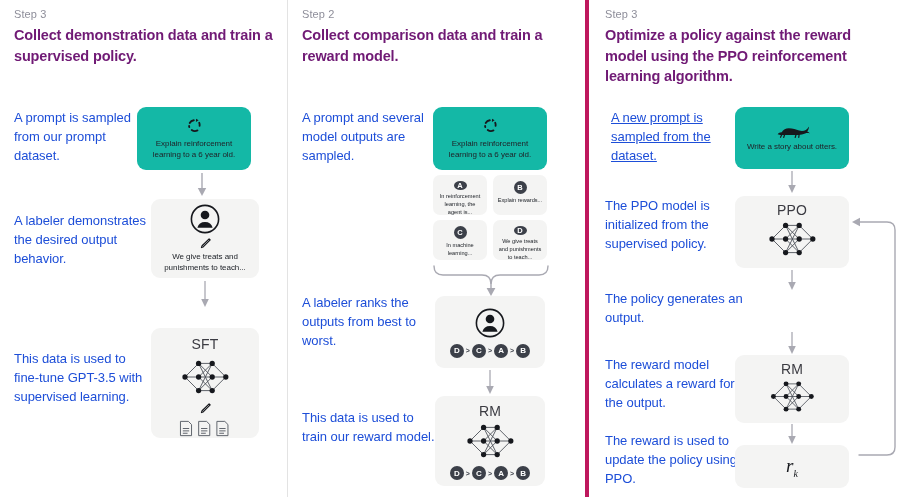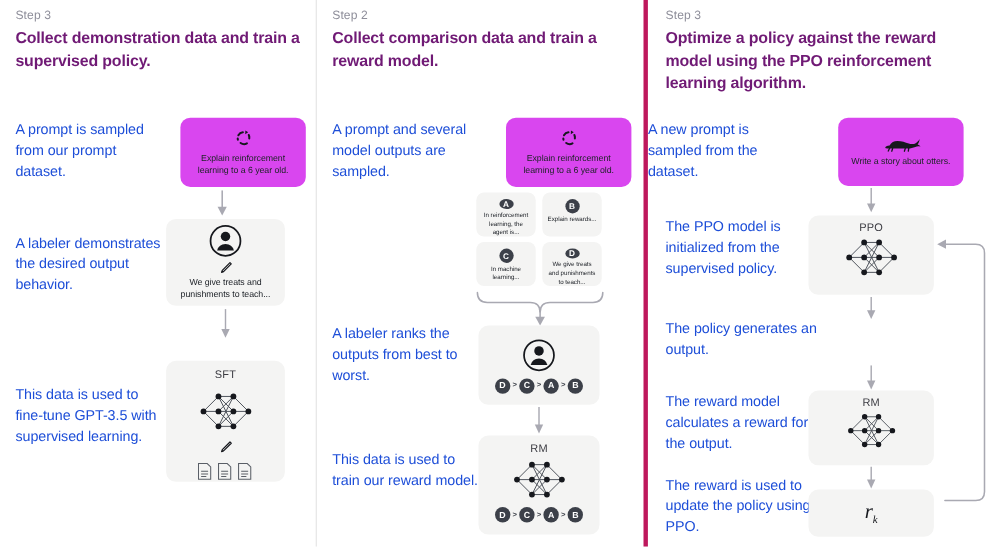--- a/index.html
+++ b/index.html
@@ -58,31 +58,31 @@
   
   .box {
     position: absolute;
     border-radius: 9px;
     background: #f4f4f3;
     display: flex;
     flex-direction: column;
     align-items: center;
     justify-content: center;
   }
-  .box.green { background: #d946ef; margin-left: 27px; }
+  .box.green { background: #14b8a6; }
   .box-caption {
     font-size: 8px;
     line-height: 1.35;
     text-align: center;
     color: #20242a;
     padding: 0 6px;
     letter-spacing: -0.05px;
   }
   .box-title {
-    font-size: 10px;
+    font-size: 14px;
     color: #3b3b42;
     text-align: center;
     letter-spacing: 0.2px;
   }
 
   
   .opt-card {
     position: absolute;
     border-radius: 7px;
     background: #f4f4f3;
@@ -365,21 +365,21 @@
         </div>
       </div>
     </div>
   </div>
 
   <div class="column col3">
     <div class="col-inner">
       <div class="step-label">Step 3</div>
       <div class="step-title">Optimize a policy against the reward model using the PPO reinforcement learning algorithm.</div>
 
-      <div class="desc" style="left:0; top:100px;">A new prompt is sampled from the dataset.</div>
+      <div class="desc" style="left:22px; top:100px;text-decoration:underline;">A new prompt is sampled from the dataset.</div>
       <div class="desc" style="left:16px; top:188px;">The PPO model is initialized from the supervised policy.</div>
       <div class="desc" style="left:16px; top:281px;">The policy generates an output.</div>
       <div class="desc" style="left:16px; top:347px;">The reward model calculates a reward for the output.</div>
       <div class="desc" style="left:16px; top:423px;">The reward is used to update the policy using PPO.</div>
 
       <div class="box green" style="left:146px; top:99px; width:114px; height:62px;">
         <span style="margin-bottom:3px;">
           <svg width="38" height="16" viewBox="0 0 48 20">
             <path d="M6 14.5 C6 13 8 11.8 11 11.6 C13 8 16 6.4 20 6.4 C25 6.4 29 8 33 9.4 C36 10.4 39 10.2 41.5 8.6 C43 7.6 44.4 6 45.6 4.2 C45.2 6.6 44.6 8.8 43.2 10.6 C44.6 11 45.8 11.8 46.6 13 C44.6 12.4 42.6 12.4 40.6 13.2 C38 14.2 35.2 15 32 15 L11 15 C9 15 7 15 6 14.5 Z" fill="#16181d"></path>
             <path d="M11 14.8 L9.5 18 M14.5 15 L13.5 18.2 M29 15 L28 18.2 M33 14.6 L32.5 18" stroke="#16181d" stroke-width="1.5" stroke-linecap="round"></path>

